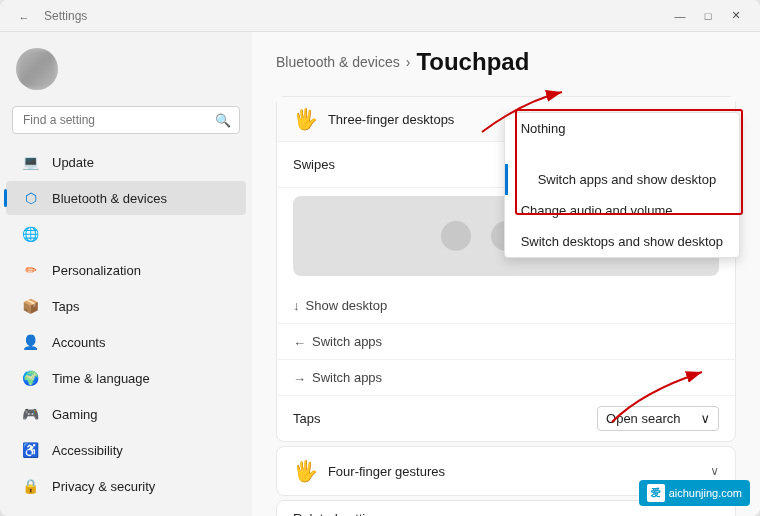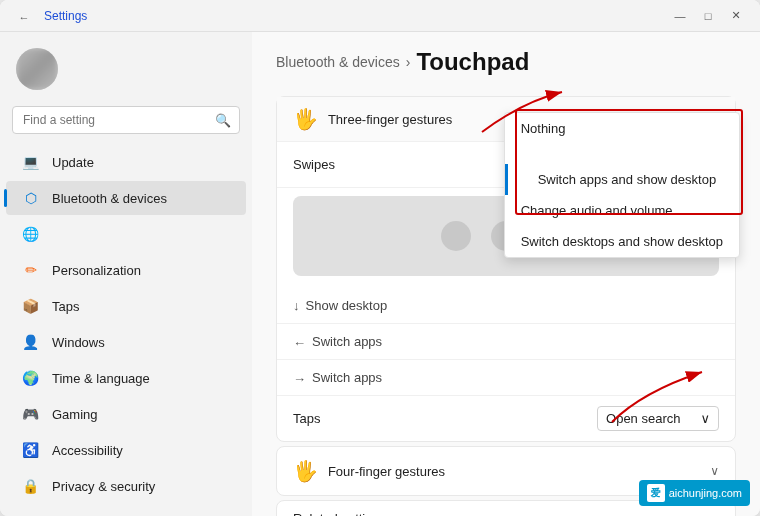--- a/index.html
+++ b/index.html
@@ -31,21 +31,21 @@
       border-bottom: 1px solid #e0e0e0;
       flex-shrink: 0;
     }
     .title-bar-left {
       display: flex;
       align-items: center;
       gap: 8px;
     }
     .title-bar-title {
       font-size: 12px;
-      color: #1d4ed8;
+      color: #737373;
     }
     .title-bar-controls {
       display: flex;
       gap: 4px;
     }
     .tb-btn {
       width: 24px;
       height: 24px;
       display: flex;
       align-items: center;
@@ -368,21 +368,21 @@
       <div class="nav-item">
         <div class="nav-icon orange">✏</div>
         <span>Personalization</span>
       </div>
       <div class="nav-item">
         <div class="nav-icon purple">📦</div>
         <span>Taps</span>
       </div>
       <div class="nav-item">
         <div class="nav-icon orange">👤</div>
-        <span>Windows</span>
+        <span>Accounts</span>
       </div>
       <div class="nav-item">
         <div class="nav-icon green">🌍</div>
         <span>Time &amp; language</span>
       </div>
       <div class="nav-item">
         <div class="nav-icon green">🎮</div>
         <span>Gaming</span>
       </div>
       <div class="nav-item">
@@ -404,21 +404,21 @@
       <div class="breadcrumb">
         <span>Bluetooth &amp; devices</span>
         <span>›</span>
         <span class="breadcrumb-current">Touchpad</span>
       </div>
 
       <div class="inner-section">
         <div class="inner-row" style="background:#fafafa;">
           <div class="section-label-row">
             <span class="hand-icon">🖐</span>
-            <span class="section-title">Three-finger gestures</span>
+            <span class="section-title">Three-finger desktops</span>
           </div>
           <span class="chevron-icon">∧</span>
         </div>
 
         <div class="inner-row">
           <span>Swipes</span>
 
           <div class="dropdown-select">
             <span>Nothing</span>
             <span>∨</span>

